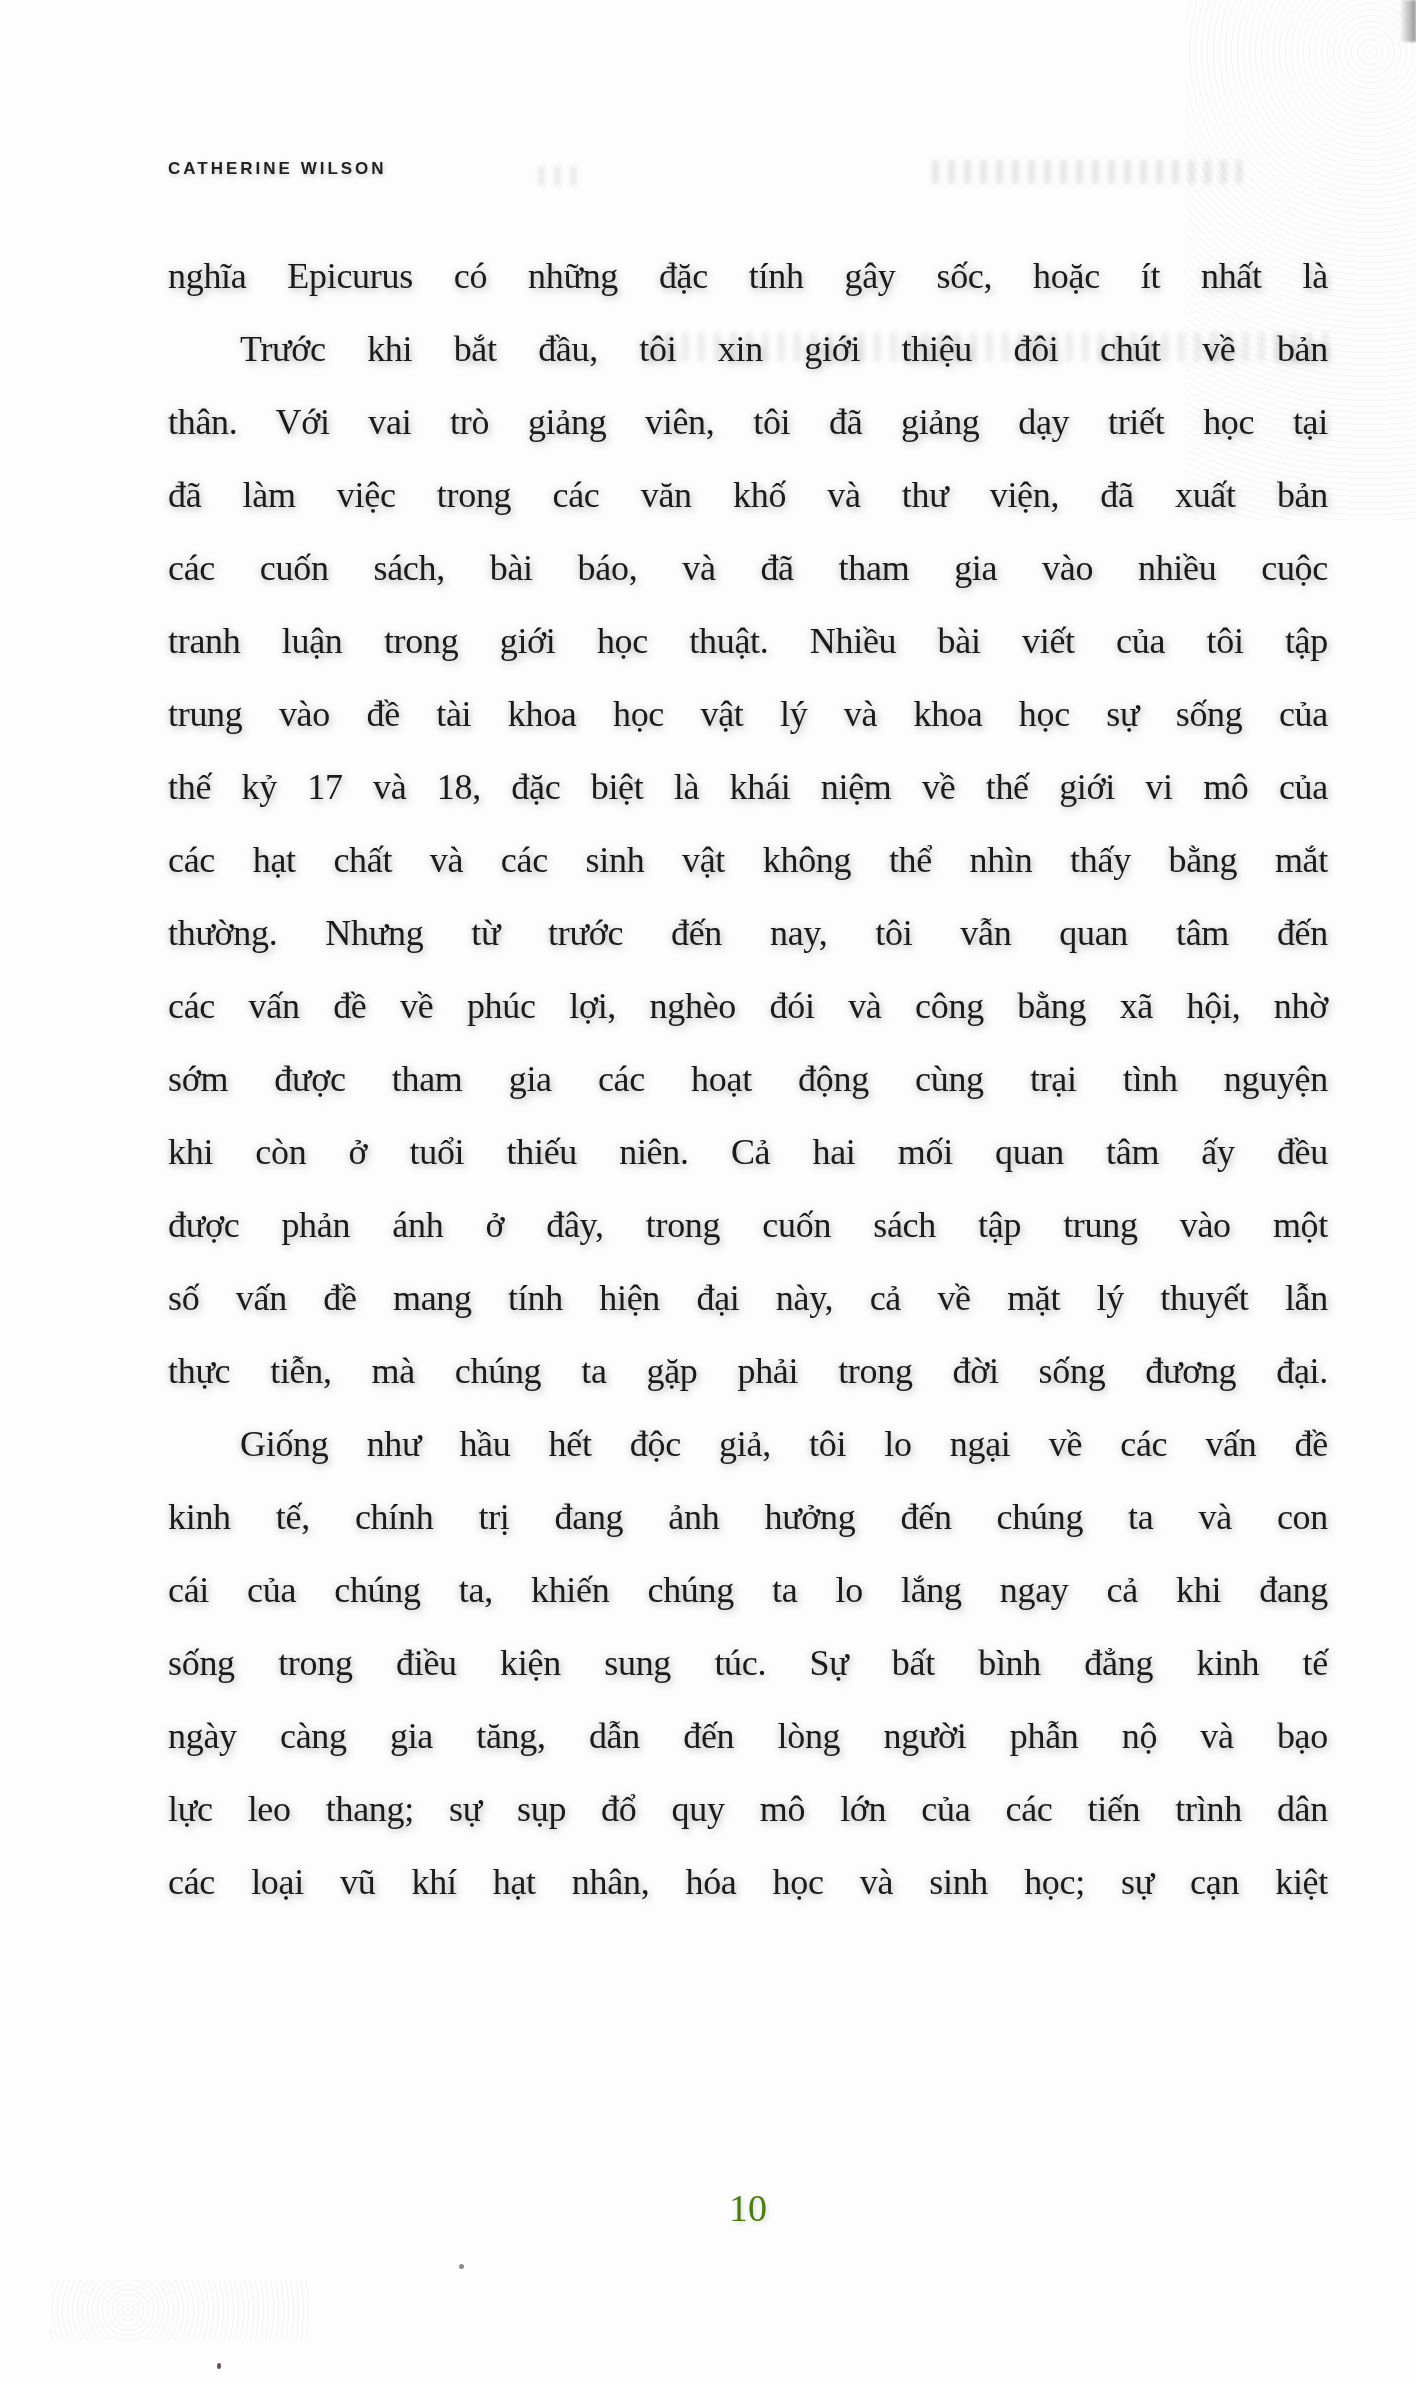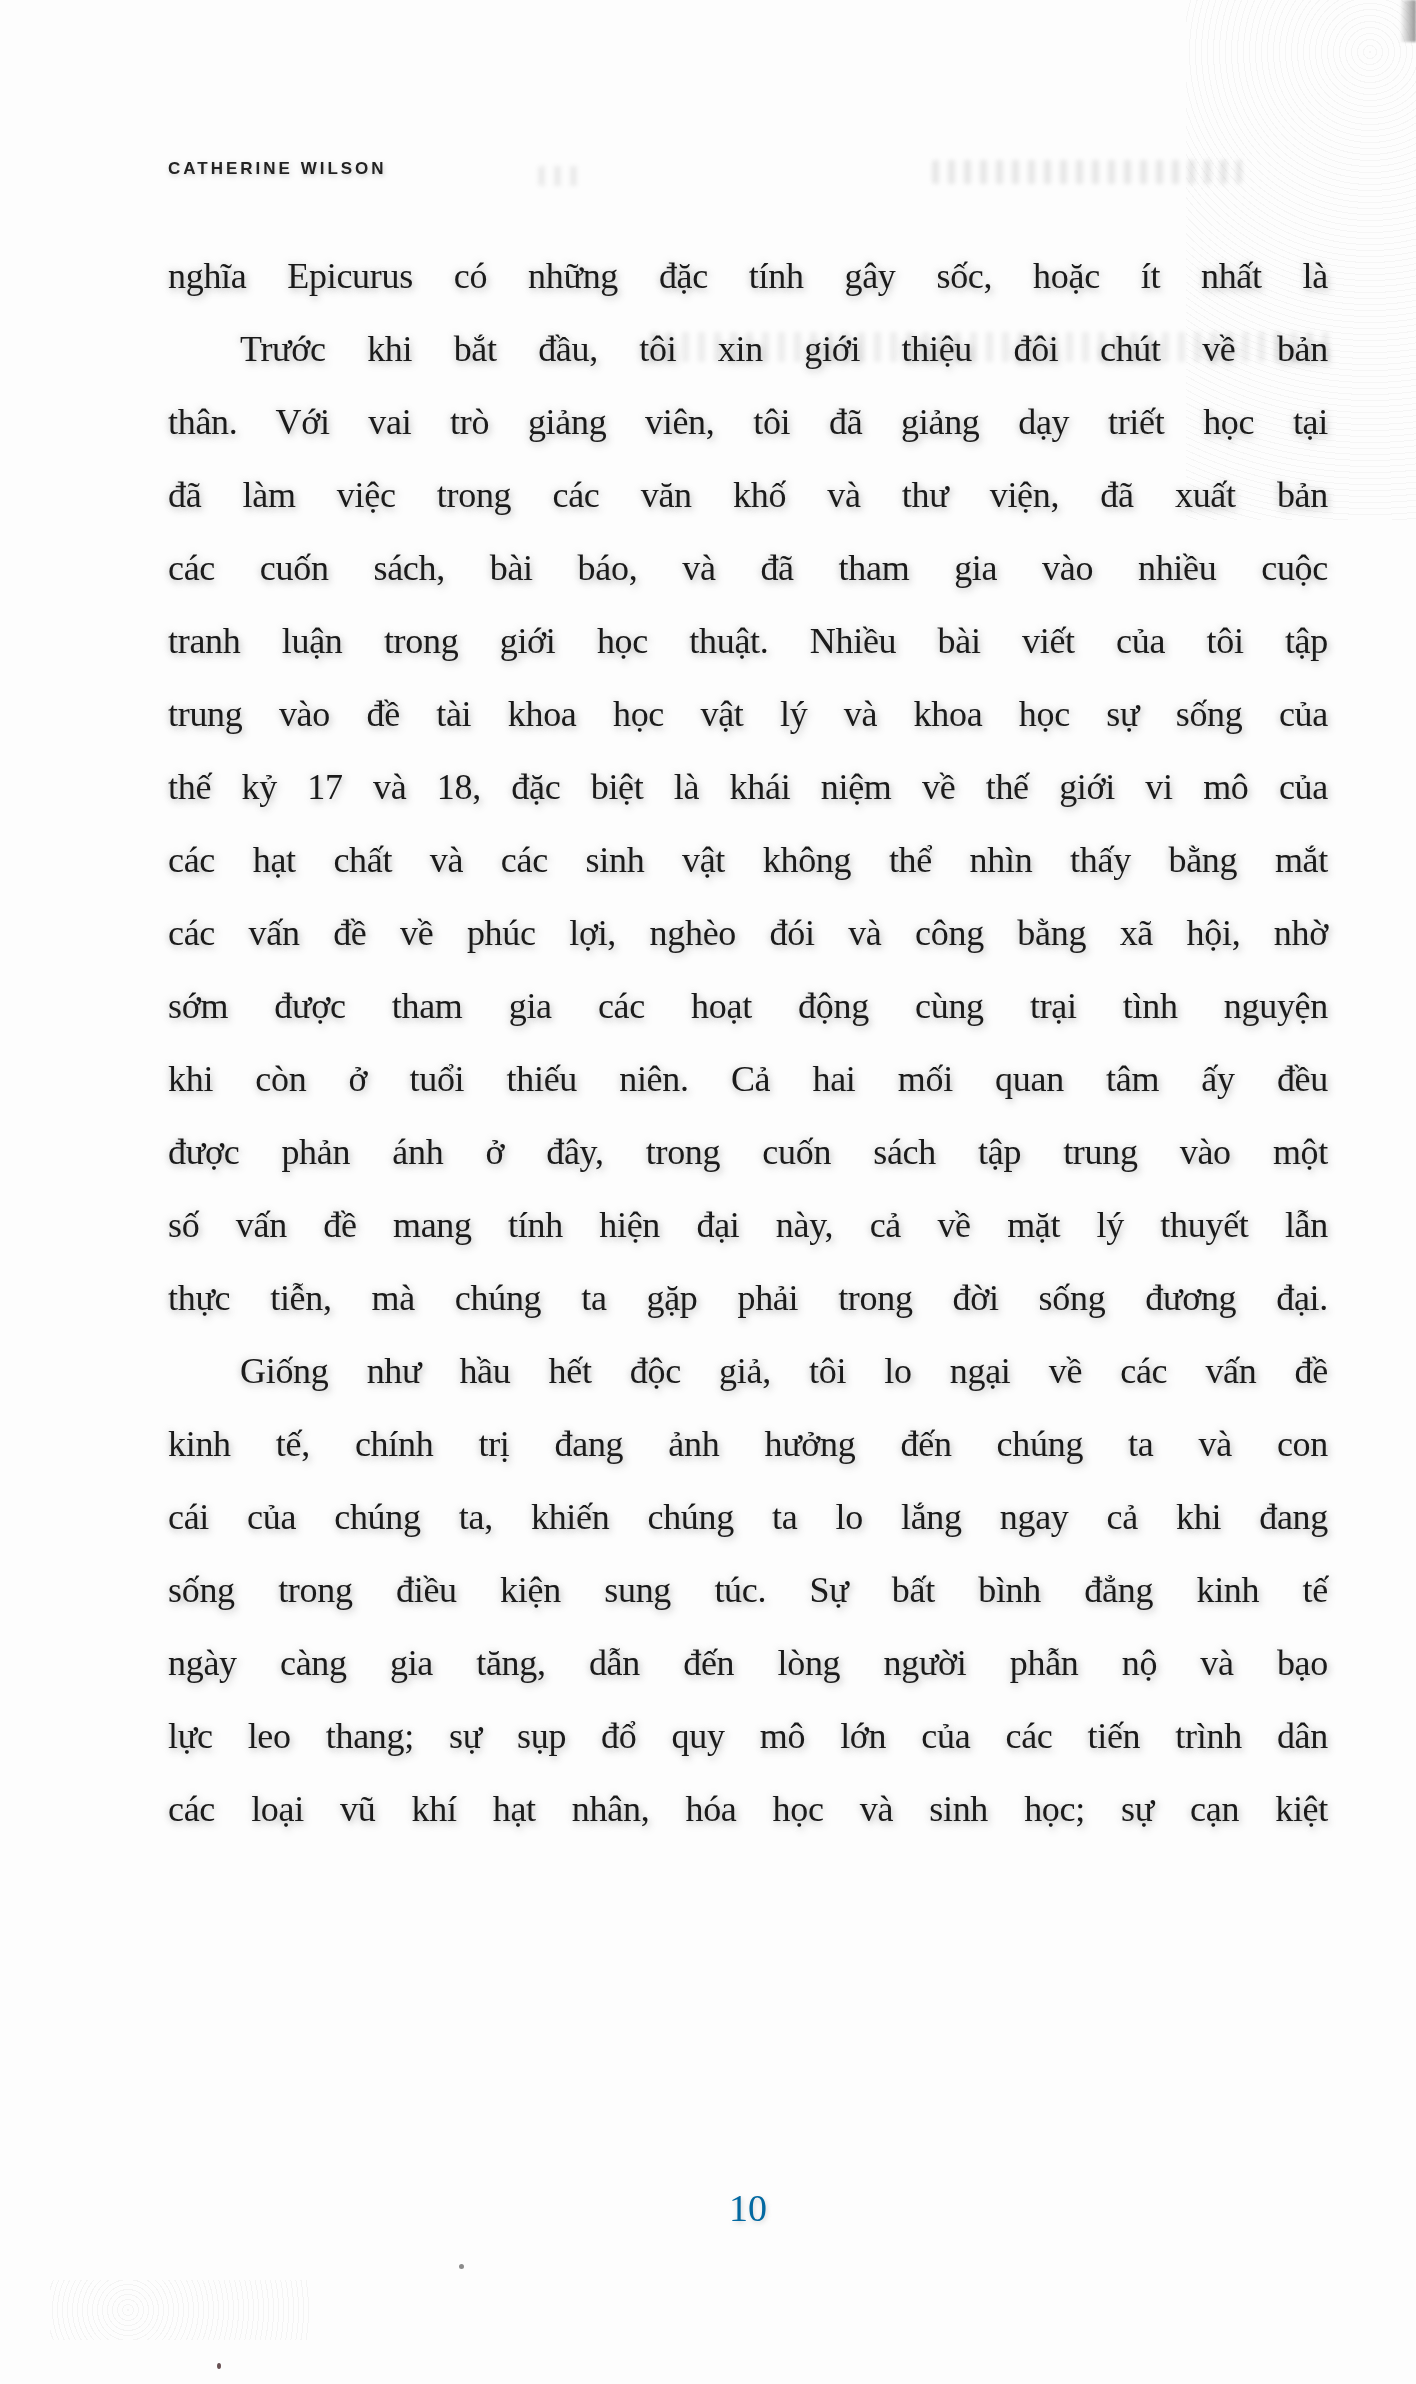--- a/index.html
+++ b/index.html
@@ -40,21 +40,21 @@
     text-shadow:2px 3px 7px rgba(125,125,125,.45), -2px -1px 6px rgba(170,170,170,.30);
   }
   .line.end{text-align-last:left;}
   .line.indent{text-indent:72px;}
   
   .page-number{
     position:absolute;
     left:168px;width:1160px;top:2186px;
     text-align:center;
     font-size:38px;
-    color:#0369a1;
+    color:#4d7c0f;
     text-shadow:1px 2px 5px rgba(150,150,150,.4);
   }
   
   .ghost{
     position:absolute;
     background:repeating-linear-gradient(90deg, rgba(150,150,150,.38) 0 7px, rgba(150,150,150,0) 7px 16px);
     filter:blur(2px);
     opacity:.55;
     border-radius:3px;
   }
@@ -101,20 +101,21 @@
   <div class="body-text">
       <div class="line">nghĩa Epicurus có những đặc tính gây sốc, hoặc ít nhất là</div>
       <div class="line indent">Trước khi bắt đầu, tôi xin giới thiệu đôi chút về bản</div>
       <div class="line">thân. Với vai trò giảng viên, tôi đã giảng dạy triết học tại</div>
       <div class="line">đã làm việc trong các văn khố và thư viện, đã xuất bản</div>
       <div class="line">các cuốn sách, bài báo, và đã tham gia vào nhiều cuộc</div>
       <div class="line">tranh luận trong giới học thuật. Nhiều bài viết của tôi tập</div>
       <div class="line">trung vào đề tài khoa học vật lý và khoa học sự sống của</div>
       <div class="line">thế kỷ 17 và 18, đặc biệt là khái niệm về thế giới vi mô của</div>
       <div class="line">các hạt chất và các sinh vật không thể nhìn thấy bằng mắt</div>
+      <div class="line">thường. Nhưng từ trước đến nay, tôi vẫn quan tâm đến</div>
       <div class="line">các vấn đề về phúc lợi, nghèo đói và công bằng xã hội, nhờ</div>
       <div class="line">sớm được tham gia các hoạt động cùng trại tình nguyện</div>
       <div class="line">khi còn ở tuổi thiếu niên. Cả hai mối quan tâm ấy đều</div>
       <div class="line">được phản ánh ở đây, trong cuốn sách tập trung vào một</div>
       <div class="line">số vấn đề mang tính hiện đại này, cả về mặt lý thuyết lẫn</div>
       <div class="line">thực tiễn, mà chúng ta gặp phải trong đời sống đương đại.</div>
       <div class="line indent">Giống như hầu hết độc giả, tôi lo ngại về các vấn đề</div>
       <div class="line">kinh tế, chính trị đang ảnh hưởng đến chúng ta và con</div>
       <div class="line">cái của chúng ta, khiến chúng ta lo lắng ngay cả khi đang</div>
       <div class="line">sống trong điều kiện sung túc. Sự bất bình đẳng kinh tế</div>

